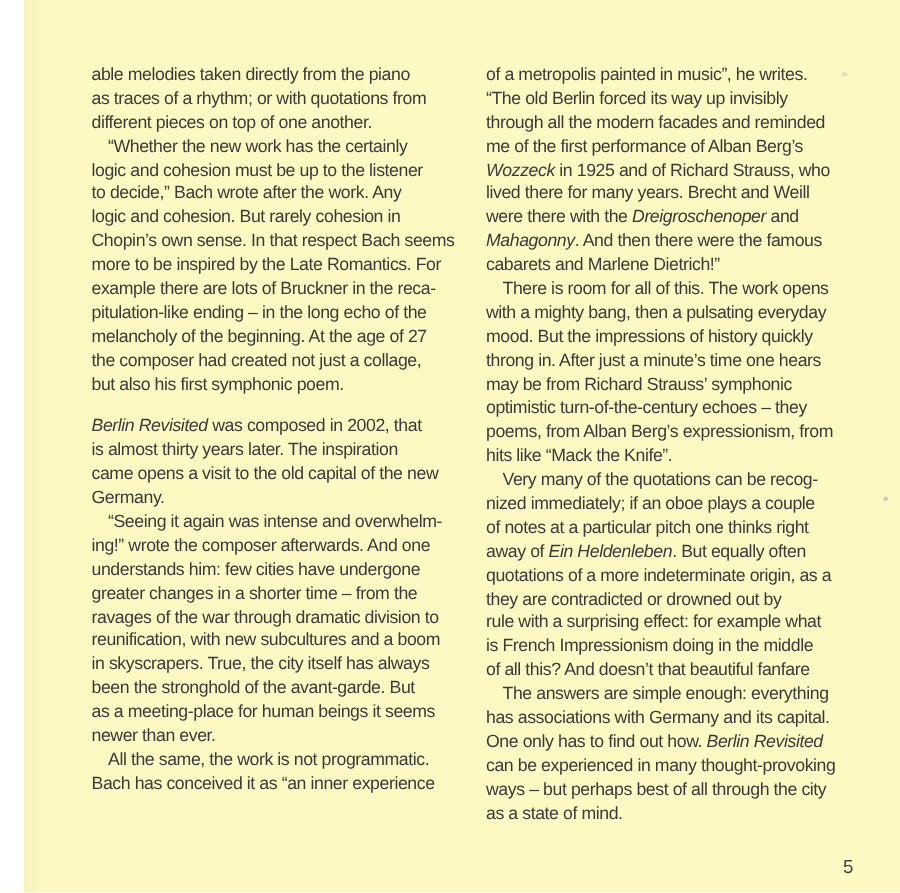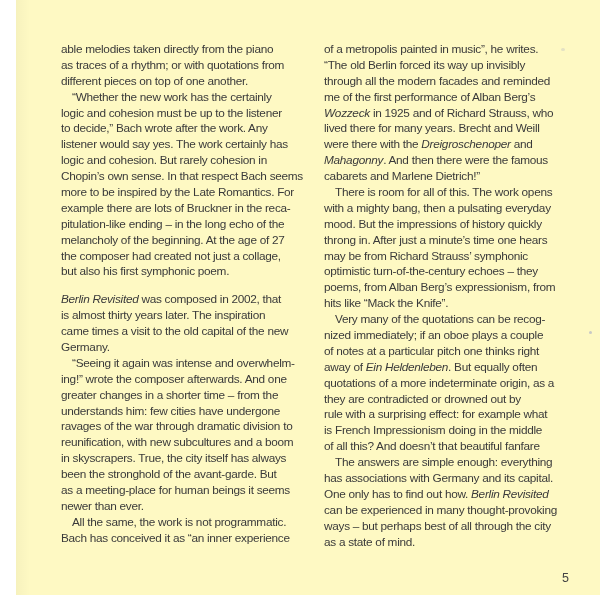--- a/index.html
+++ b/index.html
@@ -57,41 +57,40 @@
   <div class="col col-left">
       <div class="para">
         <div class="line"><span>able melodies taken directly from the piano</span></div>
         <div class="line"><span>as traces of a rhythm; or with quotations from</span></div>
         <div class="line"><span>different pieces on top of one another.</span></div>
       </div>
       <div class="para">
         <div class="line indent"><span>“Whether the new work has the certainly</span></div>
         <div class="line"><span>logic and cohesion must be up to the listener</span></div>
         <div class="line"><span>to decide,” Bach wrote after the work. Any</span></div>
-        <div class="line"><span>listener would say yes. The work certainly has</span></div>
         <div class="line"><span>logic and cohesion. But rarely cohesion in</span></div>
         <div class="line"><span>Chopin’s own sense. In that respect Bach seems</span></div>
         <div class="line"><span>more to be inspired by the Late Romantics. For</span></div>
         <div class="line"><span>example there are lots of Bruckner in the reca-</span></div>
         <div class="line"><span>pitulation-like ending – in the long echo of the</span></div>
         <div class="line"><span>melancholy of the beginning. At the age of 27</span></div>
         <div class="line"><span>the composer had created not just a collage,</span></div>
         <div class="line"><span>but also his first symphonic poem.</span></div>
       </div>
       <div class="para space">
         <div class="line"><em>Berlin Revisited</em><span> was composed in 2002, that</span></div>
         <div class="line"><span>is almost thirty years later. The inspiration</span></div>
-        <div class="line"><span>came times a visit to the old capital of the new</span></div>
+        <div class="line"><span>came opens a visit to the old capital of the new</span></div>
         <div class="line"><span>Germany.</span></div>
       </div>
       <div class="para">
         <div class="line indent"><span>“Seeing it again was intense and overwhelm-</span></div>
         <div class="line"><span>ing!” wrote the composer afterwards. And one</span></div>
+        <div class="line"><span>understands him: few cities have undergone</span></div>
         <div class="line"><span>greater changes in a shorter time – from the</span></div>
-        <div class="line"><span>understands him: few cities have undergone</span></div>
         <div class="line"><span>ravages of the war through dramatic division to</span></div>
         <div class="line"><span>reunification, with new subcultures and a boom</span></div>
         <div class="line"><span>in skyscrapers. True, the city itself has always</span></div>
         <div class="line"><span>been the stronghold of the avant-garde. But</span></div>
         <div class="line"><span>as a meeting-place for human beings it seems</span></div>
         <div class="line"><span>newer than ever.</span></div>
       </div>
       <div class="para">
         <div class="line indent"><span>All the same, the work is not programmatic.</span></div>
         <div class="line"><span>Bach has conceived it as “an inner experience</span></div>

